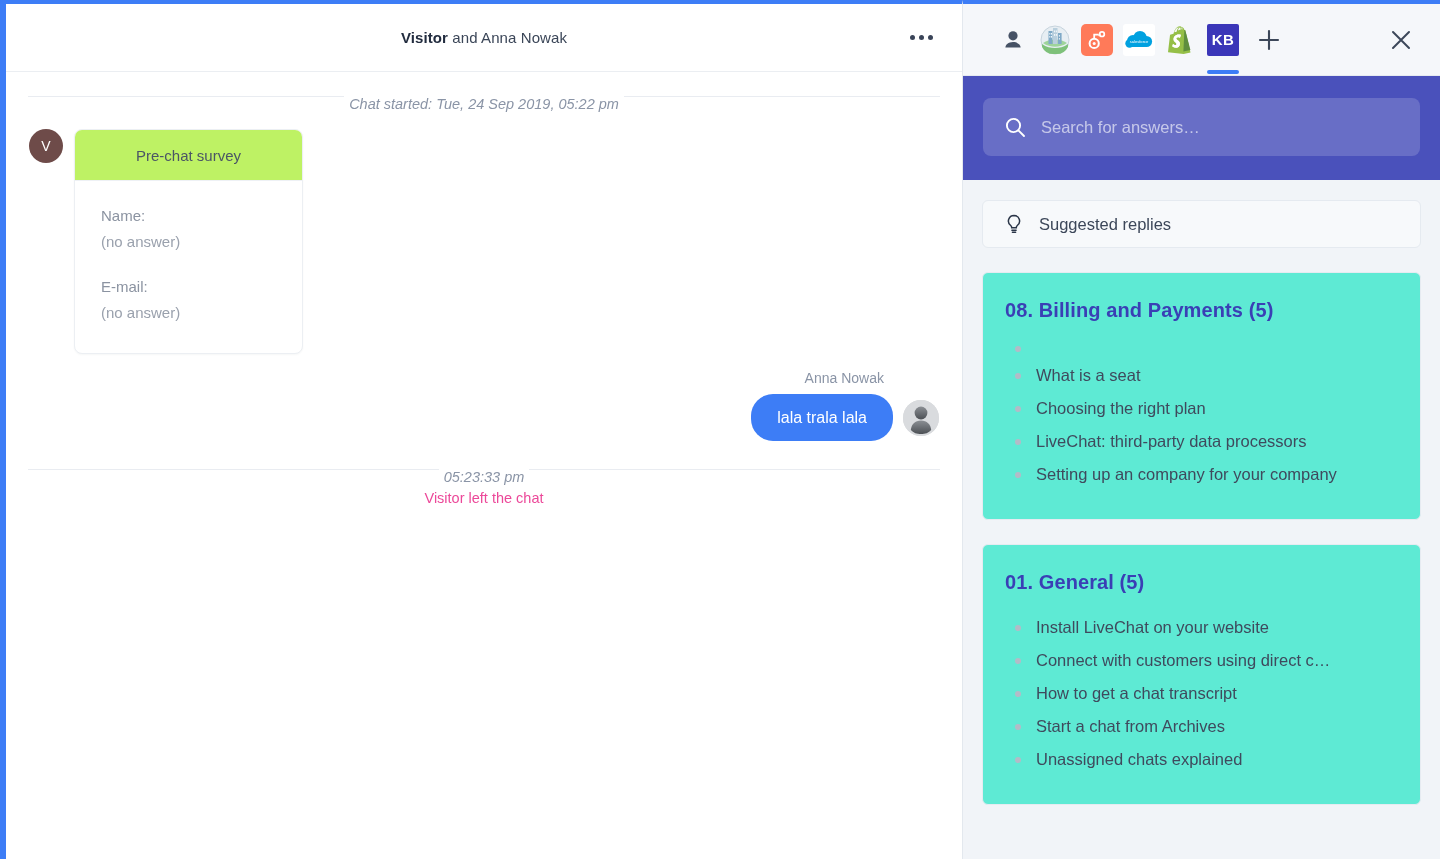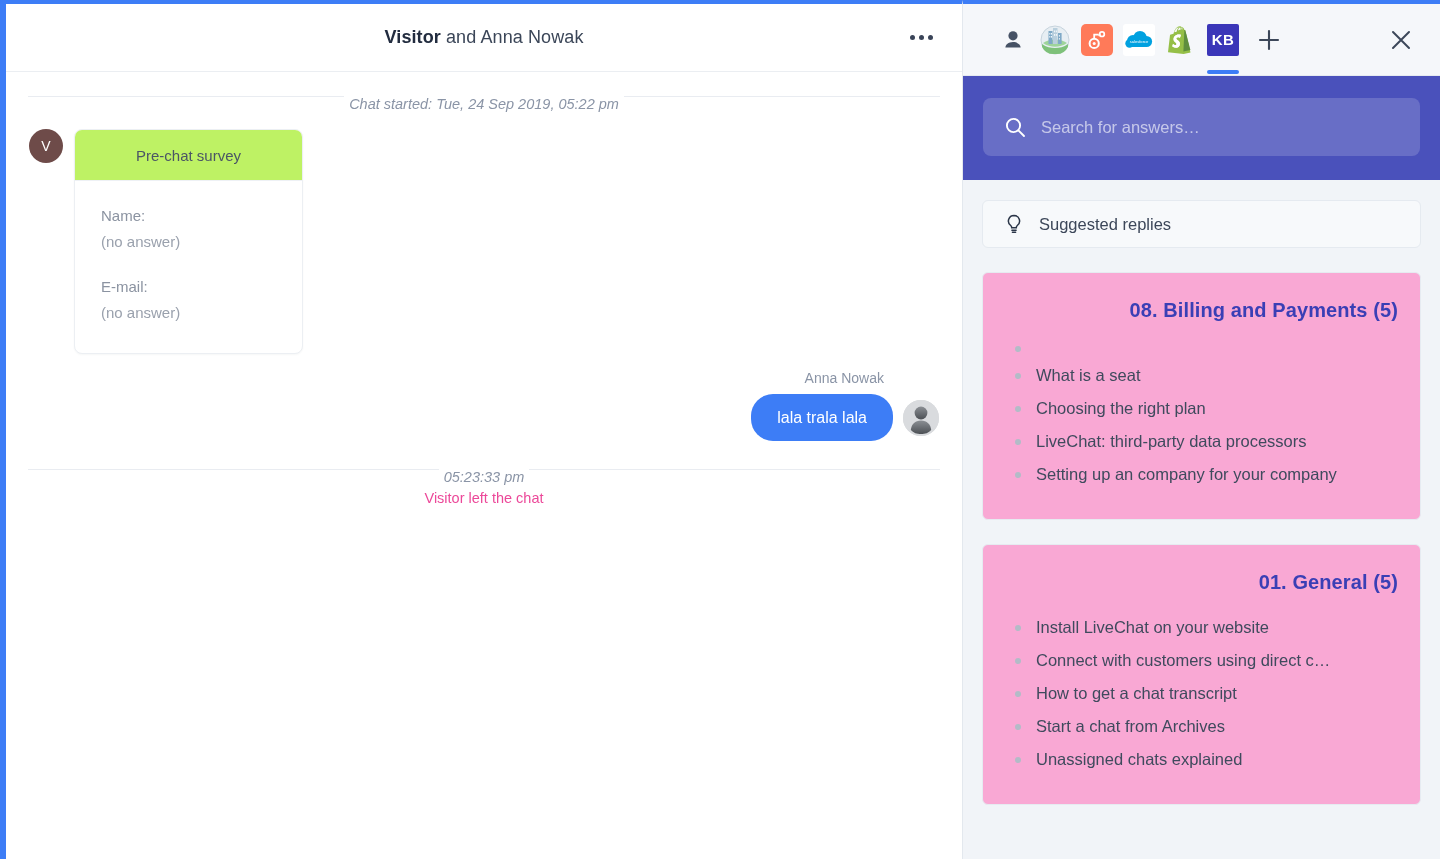--- a/index.html
+++ b/index.html
@@ -33,21 +33,21 @@
   .chat-header {
     position: relative;
     height: 68px;
     min-height: 68px;
     border-bottom: 1px solid #ebeef2;
     display: flex;
     align-items: center;
     justify-content: center;
   }
   .chat-title {
-    font-size: 18px;
+    font-size: 15px;
     color: #2f3a4f;
     letter-spacing: .1px;
     white-space: nowrap;
   }
   .chat-title .strong { font-weight: 700; color: #222c3f; }
   .chat-title .light { font-weight: 400; color: #3b4658; }
 
   .more-btn {
     position: absolute;
     right: 24px; top: 50%;
@@ -163,21 +163,20 @@
   
   .side-panel {
     width: 478px;
     height: 859px;
     background: #f1f4f8;
     border-top: 4px solid #3d7df6;
     border-left: 1px solid #e3e8ee;
     display: flex;
     flex-direction: column;
     overflow: hidden;
-    text-align: right;
   }
 
   .app-bar {
     height: 72px;
     min-height: 72px;
     background: #f5f7fa;
     display: flex;
     align-items: center;
     padding: 0 0 0 34px;
     position: relative;
@@ -260,21 +259,21 @@
     display: flex;
     align-items: center;
     padding: 0 20px;
     gap: 14px;
     cursor: pointer;
   }
   .sugg-bar .txt { font-size: 16.5px; color: #3c4759; }
 
   .kb-card {
     margin-top: 24px;
-    background: #f9a8d4;
+    background: #5eead4;
     border: 1px solid #e6ebf1;
     border-radius: 6px;
     padding: 26px 22px 28px;
   }
   .kb-card .kb-title {
     font-size: 20px;
     font-weight: 700;
     color: #3a3fb5;
     margin-bottom: 17px;
     letter-spacing: .1px;

